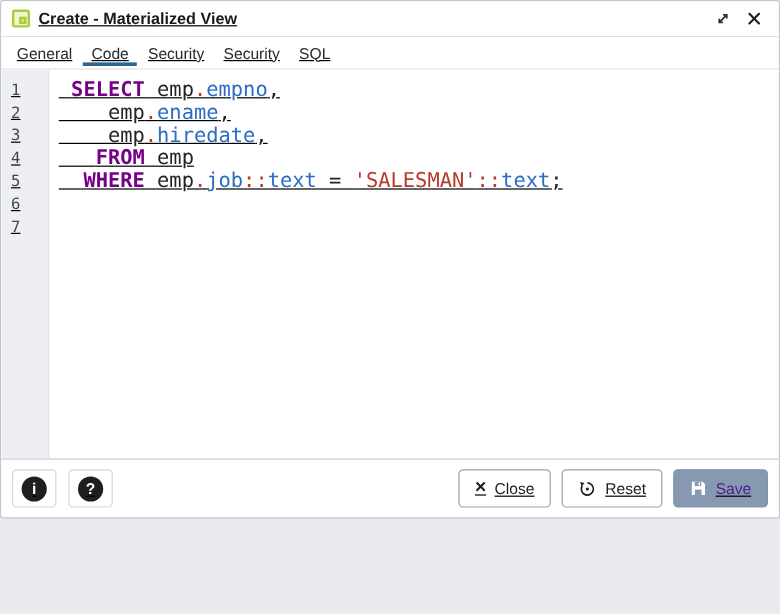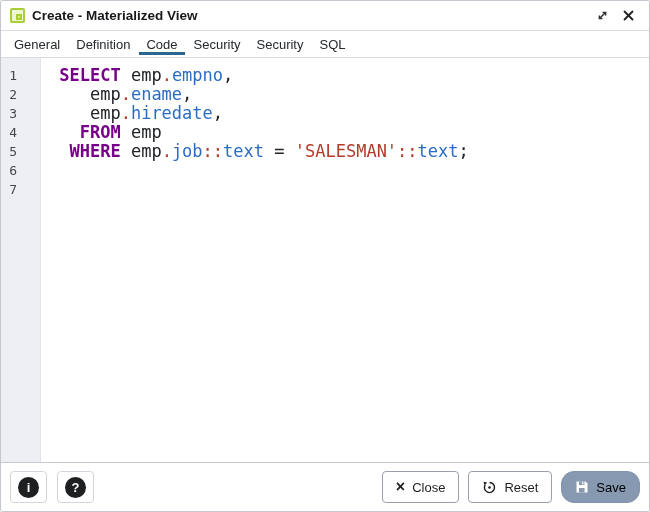--- a/index.html
+++ b/index.html
@@ -1,20 +1,20 @@
 <!DOCTYPE html>
 <html style="--accent: #2c6590; --keyword: #770088; --ident: #202327; --punct: #b33b27; --column: #2b6cc4; --string: #b33b27; --linenum: #43474d; --gutter-bg: #edeff3; --gutter-border: #e2e4e9; --save-bg: #8799b0;"><head>
 <meta charset="utf-8">
 <style>
   * { box-sizing: border-box; margin: 0; padding: 0; }
   html,body { width:650px; height:512px; font-family:"Liberation Sans", sans-serif; background:#e8eaee; }
   .dialog {
-    width:650px; height:512px; background:#fff;
+    width:650px; height:432px; background:#fff;
     border:1px solid #c2c6cd; border-radius:3px;
-    display:flex; flex-direction:column; overflow:hidden;
+    display:flex; flex-direction:column; overflow:hidden;text-decoration:underline;
   }
   
   .titlebar { height:30px; flex:none; display:flex; align-items:center; padding:0 12px 0 9px;
               background:#fff; border-bottom:1px solid #dcdee2; }
   .mv-icon { width:15px; height:15px; flex:none; position:relative;
              border:2px solid #a9ce3a; background:#eef6d3; border-radius:2px; }
   .mv-icon .inner { position:absolute; right:1px; bottom:1px; width:6px; height:6px;
                     border:2px solid #a9ce3a; background:#d8e98f; }
   .title { font-size:13.5px; font-weight:bold; color:#17191c; margin-left:7px; }
   .titlebar .spacer { flex:1; }
@@ -47,21 +47,21 @@
               display:flex; align-items:center; justify-content:center; cursor:pointer; }
   .icon-btn + .icon-btn { margin-left:10px; }
   .circle { width:21px; height:21px; border-radius:50%; background:#1d1f21; color:#fff;
             display:flex; align-items:center; justify-content:center;
             font-size:13px; font-weight:bold; }
   .footer .spacer { flex:1; }
   .btn { height:32px; border-radius:4px; display:flex; align-items:center; gap:7px;
          font-size:13px; padding:0 13px; cursor:pointer; background:#fff;
          border:1px solid #9ba1aa; color:#1d1f21; }
   .btn + .btn { margin-left:9px;align-items:center; }
-  .btn.primary { background:var(--save-bg); border-color:#8093aa; color:#000000;border-radius:13px; }
+  .btn.primary { background:var(--save-bg); border-color:#8093aa; color:#4c1d95; }
   .x-glyph { font-size:16px; font-weight:bold; line-height:1; }
   svg { display:block; }
 </style>
 </head>
 <body>
 
 <div class="dialog">
 
   <div class="titlebar">
     <div class="mv-icon">
@@ -79,21 +79,20 @@
     <div class="tb-btn">
       <svg width="11" height="11" viewBox="0 0 11 11" stroke="#1d1f21" stroke-width="1.8" stroke-linecap="round">
         <line x1="1.5" y1="1.5" x2="9.5" y2="9.5"></line>
         <line x1="9.5" y1="1.5" x2="1.5" y2="9.5"></line>
       </svg>
     </div>
   </div>
 
   <div class="tabbar" id="tabbar">
       <div class="tab">General</div>
-      <div class="tab">Definition</div>
       <div class="tab active">Code</div>
       <div class="tab">Security</div>
       <div class="tab">Security</div>
       <div class="tab">SQL</div>
     </div>
 
   <div class="editor">
     <div class="gutter" id="gutter">
         <div class="ln">1</div>
         <div class="ln">2</div>

